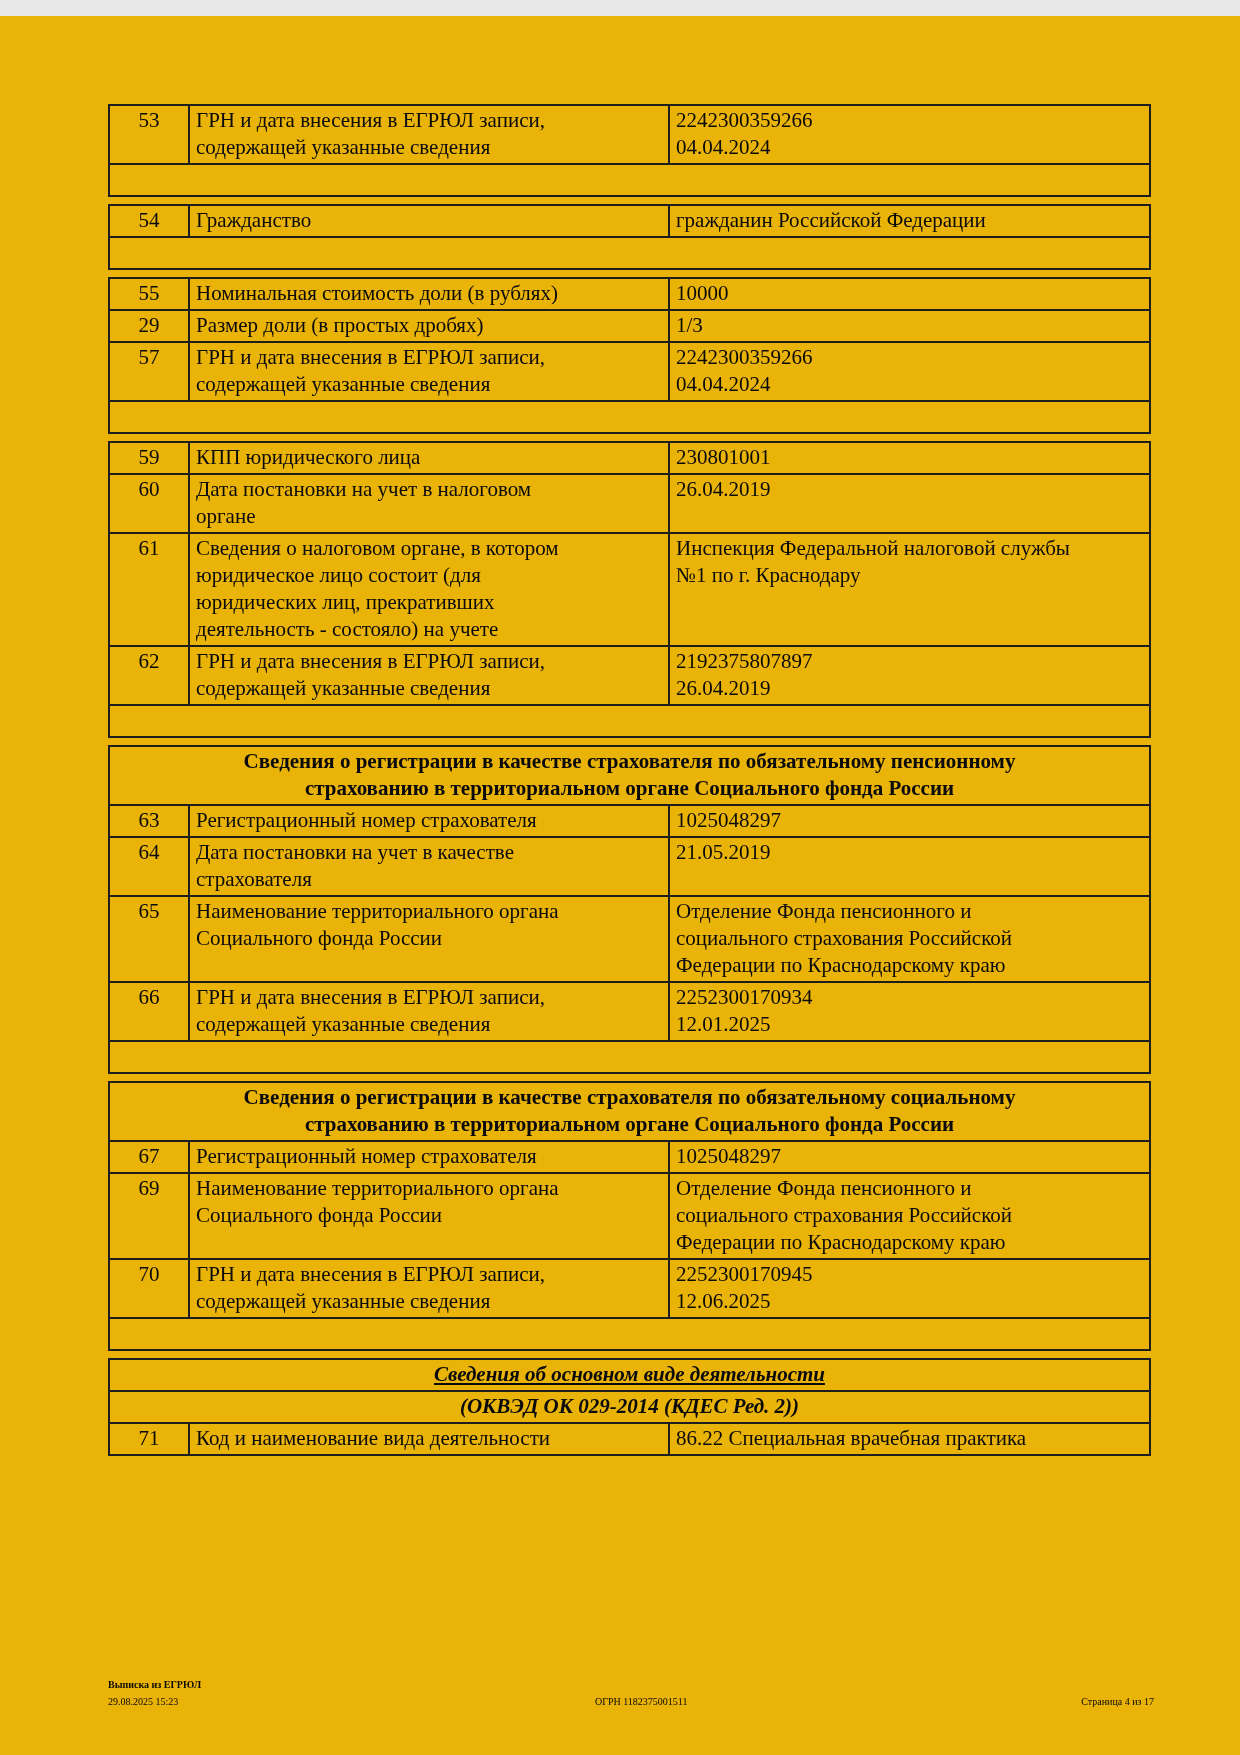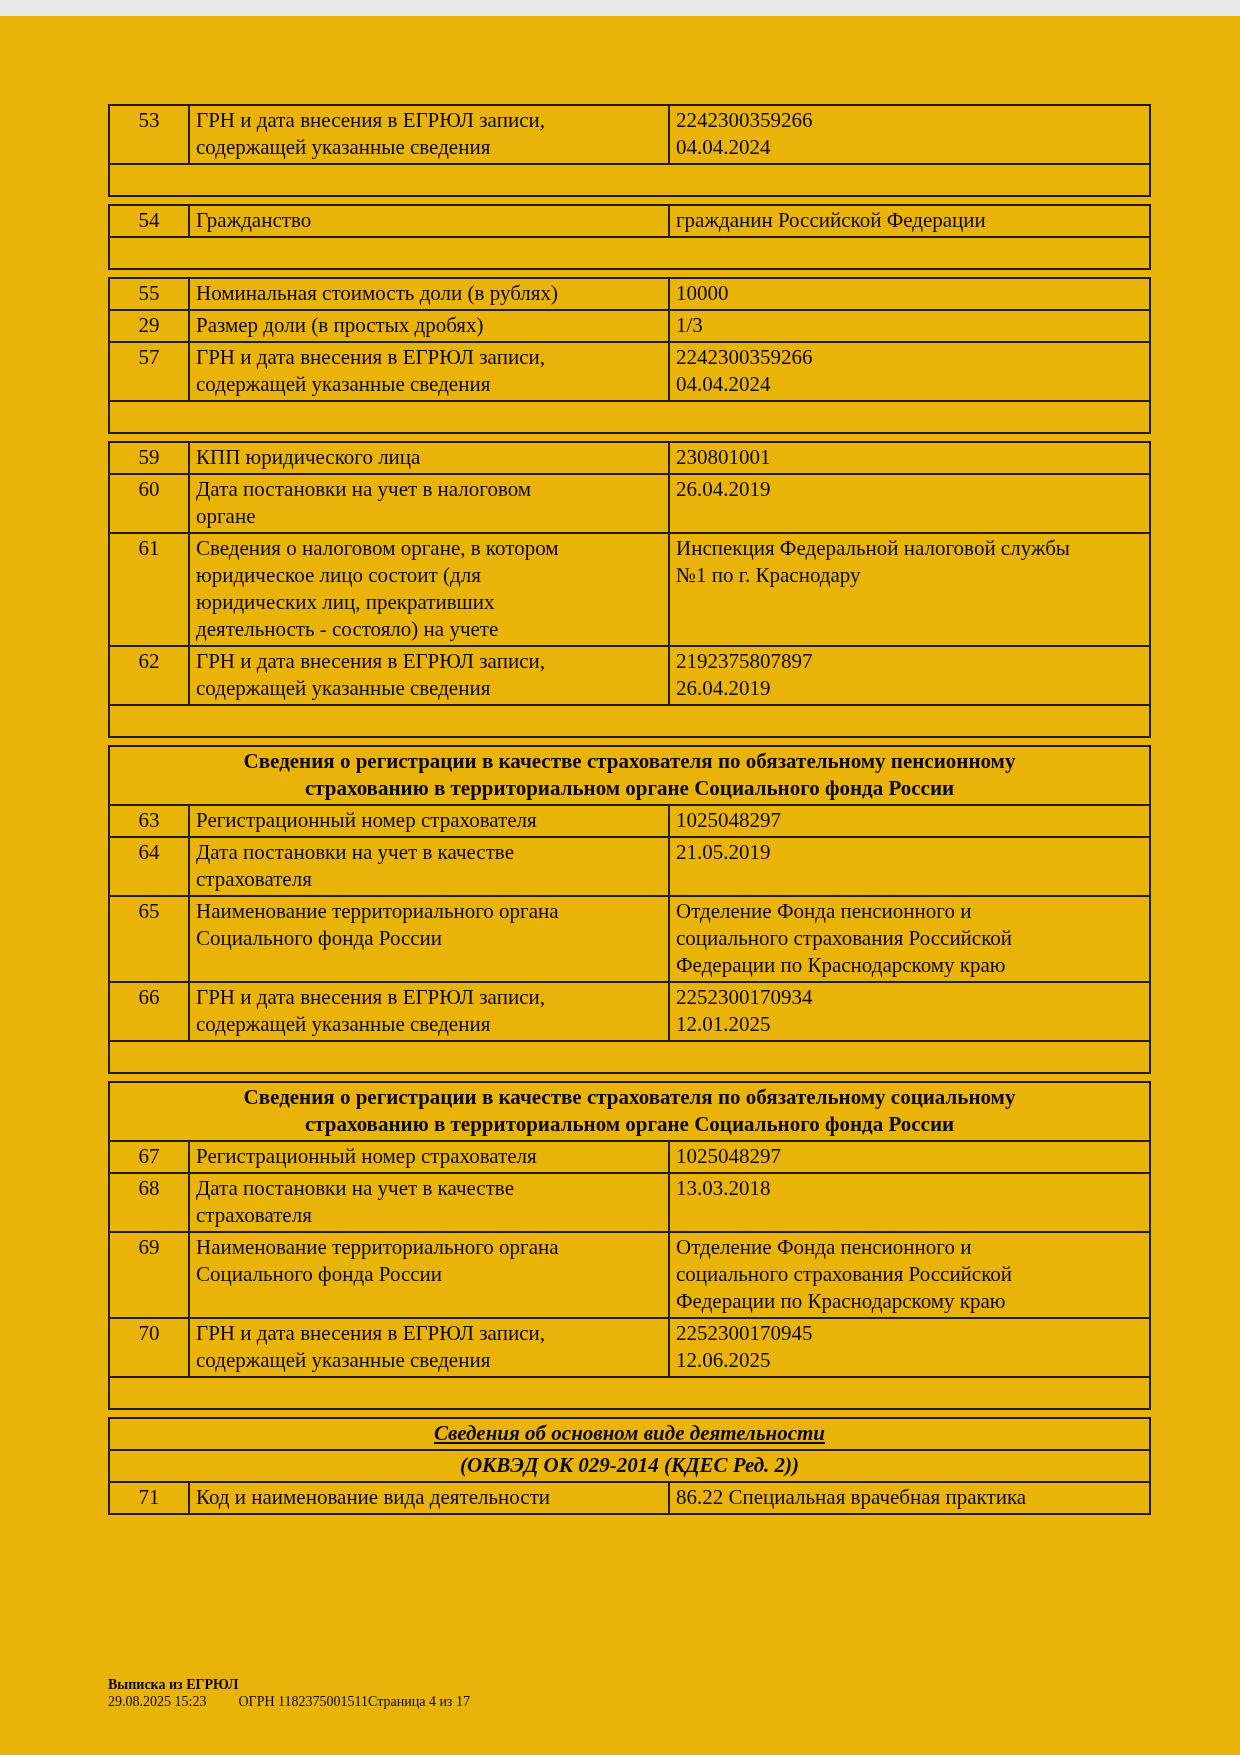--- a/index.html
+++ b/index.html
@@ -39,23 +39,23 @@
   }
   td.hdr-bi{font-weight:bold;font-style:italic;text-decoration:underline;}
   td.hdr-i{font-weight:bold;font-style:italic;}
   tr.spacer td{height:30px;padding:0;}
   .footer{
     position:absolute;
     left:108px;
     top:1660px;
     width:1046px;
     display:flex;
-    justify-content:flex-start;
+    justify-content:space-between;
     align-items:flex-end;
-    font-size:14px;
+    font-size:10px;
     line-height:17px;
   }
   .footer .left{text-align:left;}
   .footer .left .doc-type{font-weight:bold;}
   .footer .center{text-align:center;}
   .footer .right{text-align:right;}
 </style>
 </head>
 <body>
 
@@ -221,26 +221,20 @@
         </colgroup>
       <tbody>
           <tr>
         <td class="hdr" colspan="3">Сведения о регистрации в качестве страхователя по обязательному социальному
 страхованию в территориальном органе Социального фонда России</td>
       </tr>
       <tr>
         <td class="num">67</td>
         <td class="label">Регистрационный номер страхователя</td>
         <td class="value">1025048297</td>
-      </tr>
-      <tr>
-        <td class="num">68</td>
-        <td class="label">Дата постановки на учет в качестве
-страхователя</td>
-        <td class="value">13.03.2018</td>
       </tr>
       <tr>
         <td class="num">69</td>
         <td class="label">Наименование территориального органа
 Социального фонда России</td>
         <td class="value">Отделение Фонда пенсионного и
 социального страхования Российской
 Федерации по Краснодарскому краю</td>
       </tr>
       <tr>

